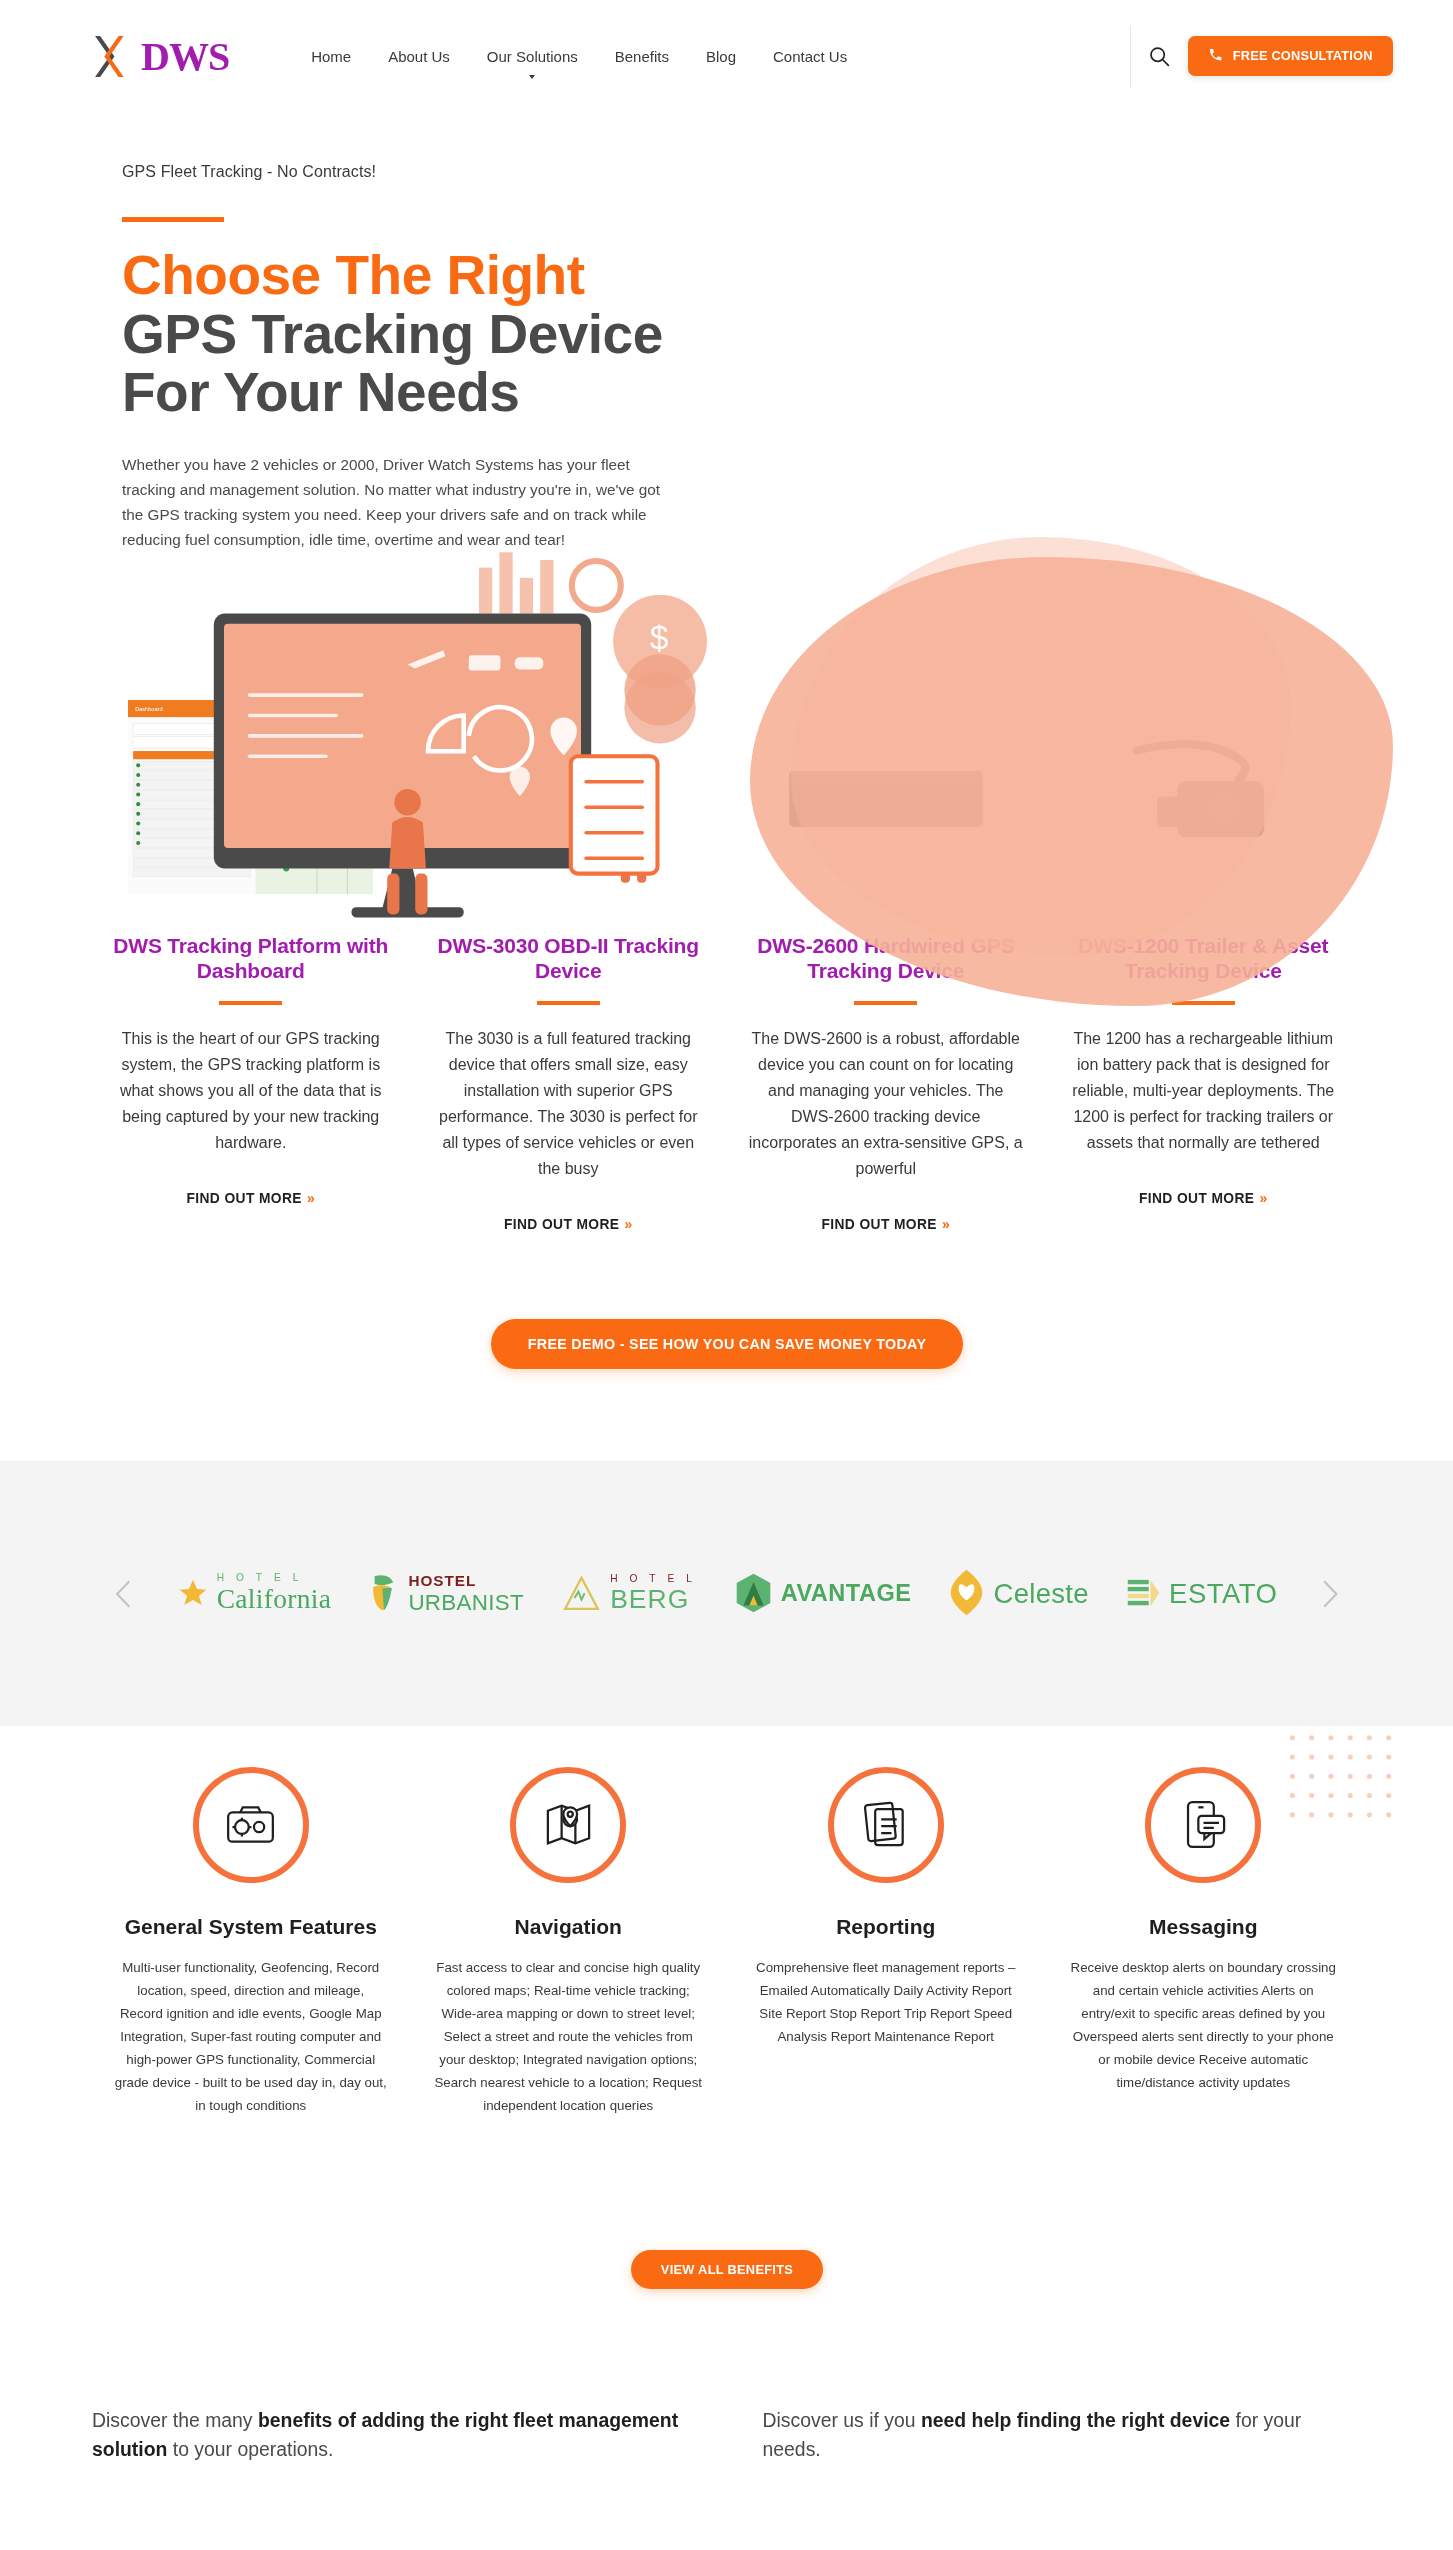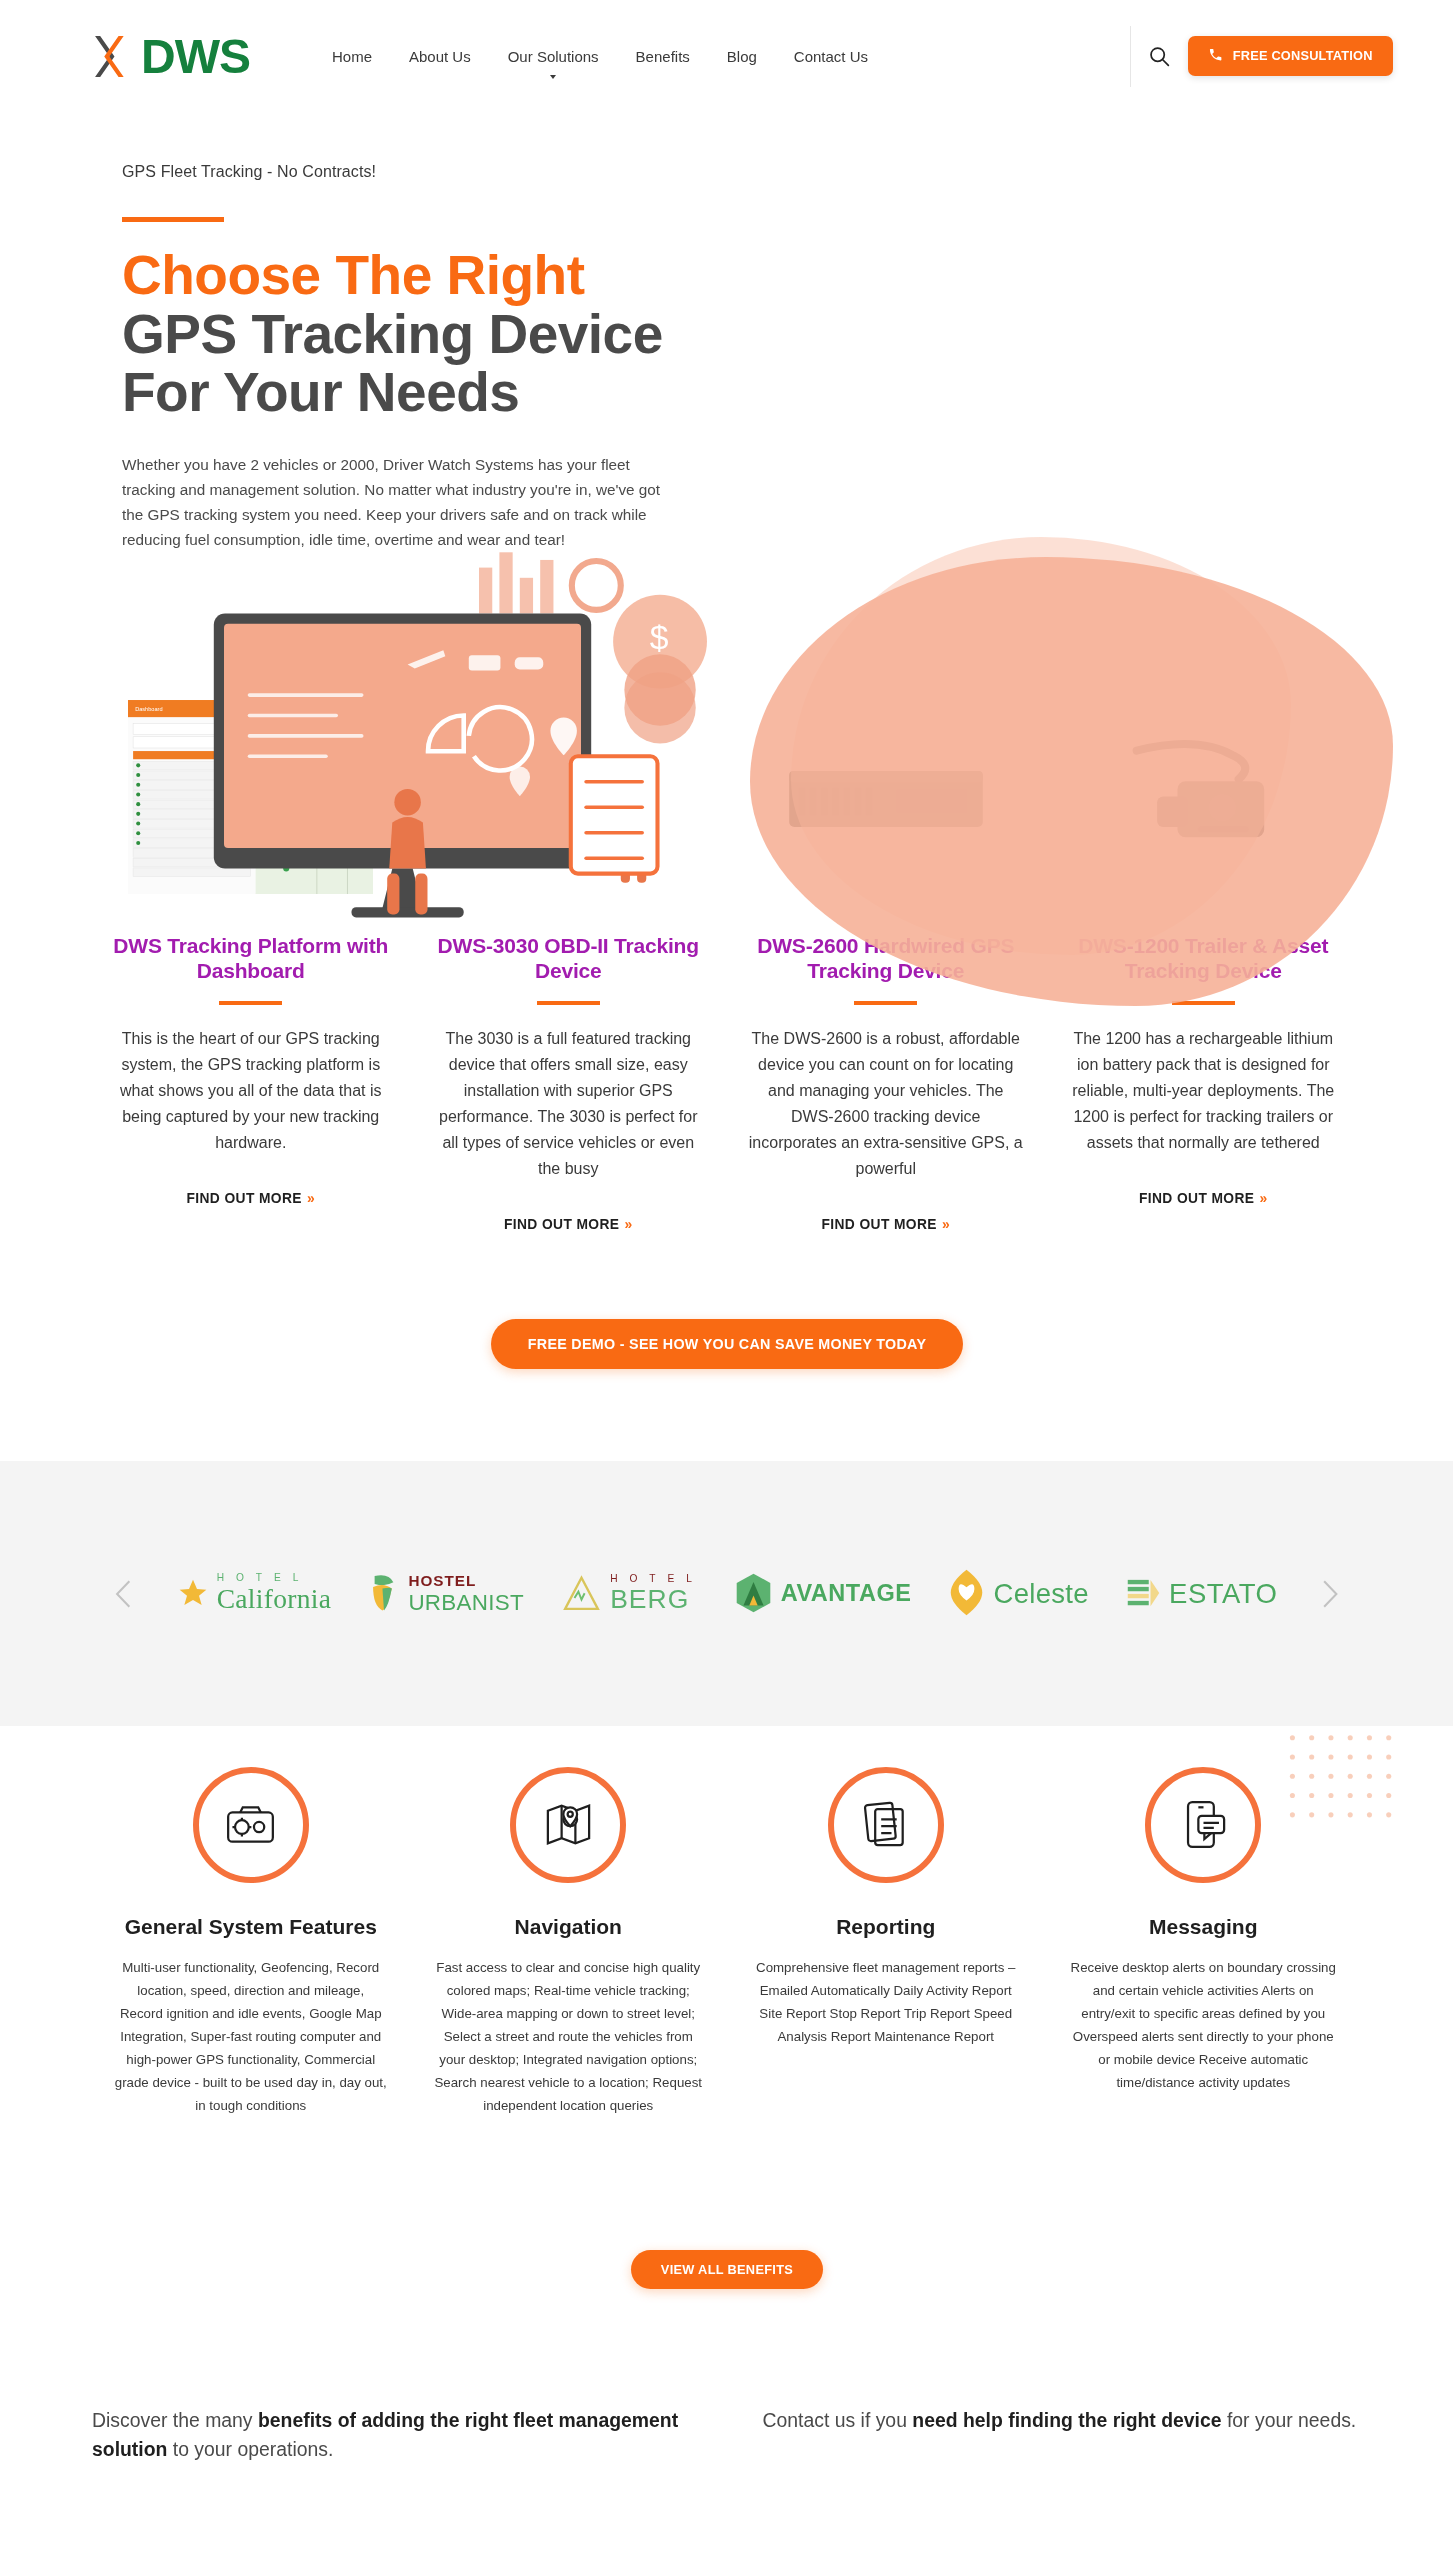--- a/index.html
+++ b/index.html
@@ -16,22 +16,22 @@
   .header {
     height: 112px;
     display: flex;
     align-items: center;
     padding: 0 61px 0 92px;
     background: #fff;
   }
   .logo { display: flex; align-items: center; gap: 2px; }
   .logo-mark { width: 47px; height: 47px; position: relative; }
   .logo-text {
-    font-size: 48px; font-weight: 800; letter-spacing: -1px;
-    color: #15803d; font-family: Liberation Sans, sans-serif;
+    font-size: 40px; font-weight: 800; letter-spacing: -1px;
+    color: #a21caf; font-family: Liberation Serif, serif;
   }
   .nav { display: flex; align-items: center; gap: 37px; margin-left: 82px; }
   .nav-item {
     font-size: 15px; color: #3a3a3a; font-weight: 400;
     cursor: pointer; position: relative; white-space: nowrap;
   }
   .nav-item.has-caret::after {
     content: ""; position: absolute; left: 50%; transform: translateX(-50%);
     bottom: -14.3px; width: 0; height: 0;
     border-left: 3.6px solid transparent; border-right: 3.6px solid transparent;
@@ -595,18 +595,18 @@
 
   <div class="benefits-wrap">
     <span class="btn-orange sm">VIEW ALL BENEFITS</span>
   </div>
 
   <div class="twocol">
     <div class="col">
       <span>Discover the many </span><b>benefits of adding the right fleet management solution</b><span> to your operations.</span>
     </div>
     <div class="col">
-      <span>Contact us if you </span><b>need help finding the right device</b><span> for your needs.</span>
+      <span>Discover us if you </span><b>need help finding the right device</b><span> for your needs.</span>
     </div>
   </div>
 
 </div>
 
 
 </body></html>

